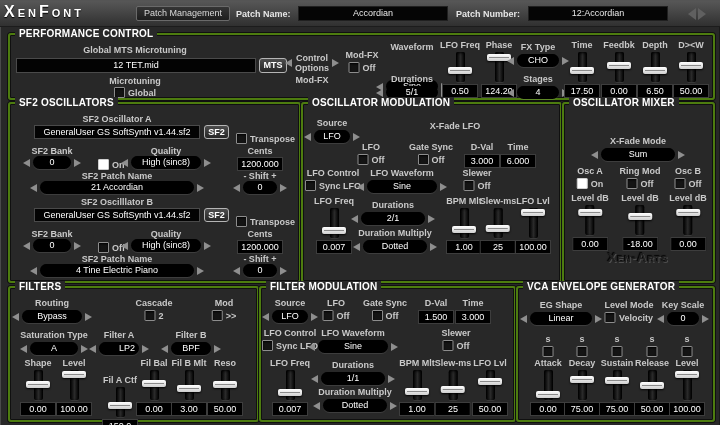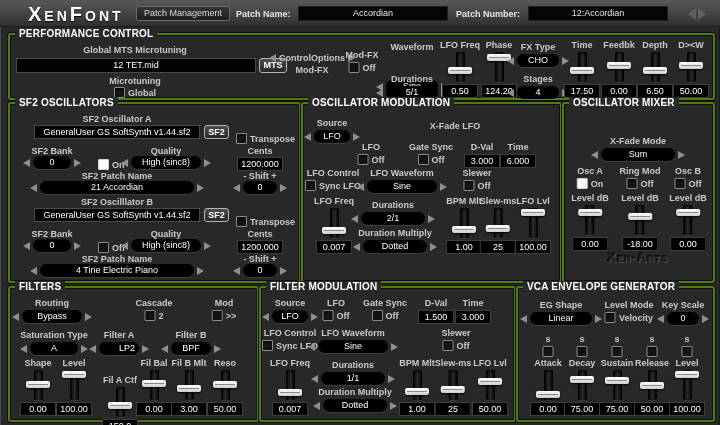--- a/index.html
+++ b/index.html
@@ -1,19 +1,19 @@
 <!DOCTYPE html>
 <html><head>
 <meta charset="utf-8">
 <style>
   html,body{margin:0;padding:0;background:#111;}
   .app{position:relative;width:720px;height:425px;background:#282828;font-family:"Liberation Sans",sans-serif;overflow:hidden;border-top:1px solid #555;box-shadow:inset 1px 0 0 #4a4a4a, inset -1px 0 0 #1a1a1a;}
   
   .topbar{position:absolute;left:0;top:0;width:720px;height:25px;background:linear-gradient(#575757,#303030);border-bottom:1px solid #1c1c1c;}
-  .logo{position:absolute;left:28px;top:2px;font-size:20px;font-weight:bold;color:#fff;font-variant:small-caps;letter-spacing:3px;text-shadow:0 1px 1px #000;}
+  .logo{position:absolute;left:4px;top:2px;font-size:16px;font-weight:bold;color:#fff;font-variant:small-caps;letter-spacing:3px;text-shadow:0 1px 1px #000;}
   .btn{position:absolute;background:linear-gradient(#343434,#1e1e1e);border:1px solid #6a6a6a;border-radius:2px;color:#d8d8d8;font-size:9px;text-align:center;}
   .tlabel{position:absolute;font-size:9px;font-weight:bold;color:#e6e6e6;white-space:nowrap;}
   .field{position:absolute;background:#050505;border:1px solid #202020;color:#e8e8e8;font-size:9px;text-align:center;}
   .navarrows{position:absolute;right:14px;top:7px;display:flex;gap:2px;}
   .bigarr{width:0;height:0;border-top:6px solid transparent;border-bottom:6px solid transparent;}
   .bigarr.l{border-right:8px solid #606060;}
   .bigarr.r{border-left:8px solid #606060;}
   
   .group{position:absolute;border:2px solid #4d7c0f;border-radius:3px;box-shadow:0 0 0 1px #101010, inset 0 0 0 1px #101010;}
   .gtitle{position:absolute;top:-7px;left:5px;background:#282828;padding:0 4px;font-size:10px;font-weight:bold;color:#fff;white-space:nowrap;letter-spacing:.2px;}
@@ -29,21 +29,21 @@
   .track{position:relative;width:9px;height:30px;background:linear-gradient(90deg,#000,#2a2a2a 50%,#000);border-radius:2px;box-shadow:inset 0 1px 3px #000,0 1px 0 rgba(255,255,255,.08);}
   .thumb{position:absolute;left:50%;transform:translateX(-50%);width:24px;height:7px;background:linear-gradient(#ffffff,#cfcfcf);border-radius:2px;box-shadow:0 1px 2px rgba(0,0,0,.9);}
   .thumb::after{content:"";position:absolute;left:2px;right:2px;top:3px;height:1px;background:#8a8a8a;}
   .vbox{background:#000;color:#fff;font-size:9px;line-height:12px;min-width:36px;text-align:center;border:1px solid #3d3d3d;padding:0 2px;box-sizing:border-box;}
   .cbrow{display:flex;align-items:center;gap:3px;}
   .cb{width:9px;height:9px;background:#141414;border:1px solid #8d8d8d;border-radius:1px;box-shadow:inset 0 1px 2px #000;flex:none;}
   .cb.on{background:#fff;box-shadow:none;border-color:#cfcfcf;}
   .cblbl{font-size:9px;font-weight:bold;color:#c9c9c9;}
   .bar{position:absolute;background:#030303;border:1px solid #4a4a4a;color:#fff;font-size:9px;text-align:center;box-sizing:border-box;}
   .sbtn{position:absolute;background:linear-gradient(#4d4d4d,#262626);border:1px solid #b5b5b5;border-radius:3px;color:#fff;font-size:9px;font-weight:bold;text-align:center;box-sizing:border-box;}
-  .twoline{display:flex;flex-direction:row;align-items:center;}
+  .twoline{display:flex;flex-direction:column;align-items:center;}
   .brand{position:absolute;transform:translateX(-50%);font-size:13px;font-weight:bold;letter-spacing:1px;color:#202020;font-variant:small-caps;text-shadow:1px 1px 0 rgba(190,190,190,.25),-1px -1px 1px rgba(0,0,0,.9);}
 </style>
 </head>
 <body>
 
 <div class="app">
 
   <div class="topbar">
     <div class="logo">XenFont</div>
     <div class="btn" style="left:136px;top:5px;width:92px;height:13px;line-height:13px;">Patch Management</div>

